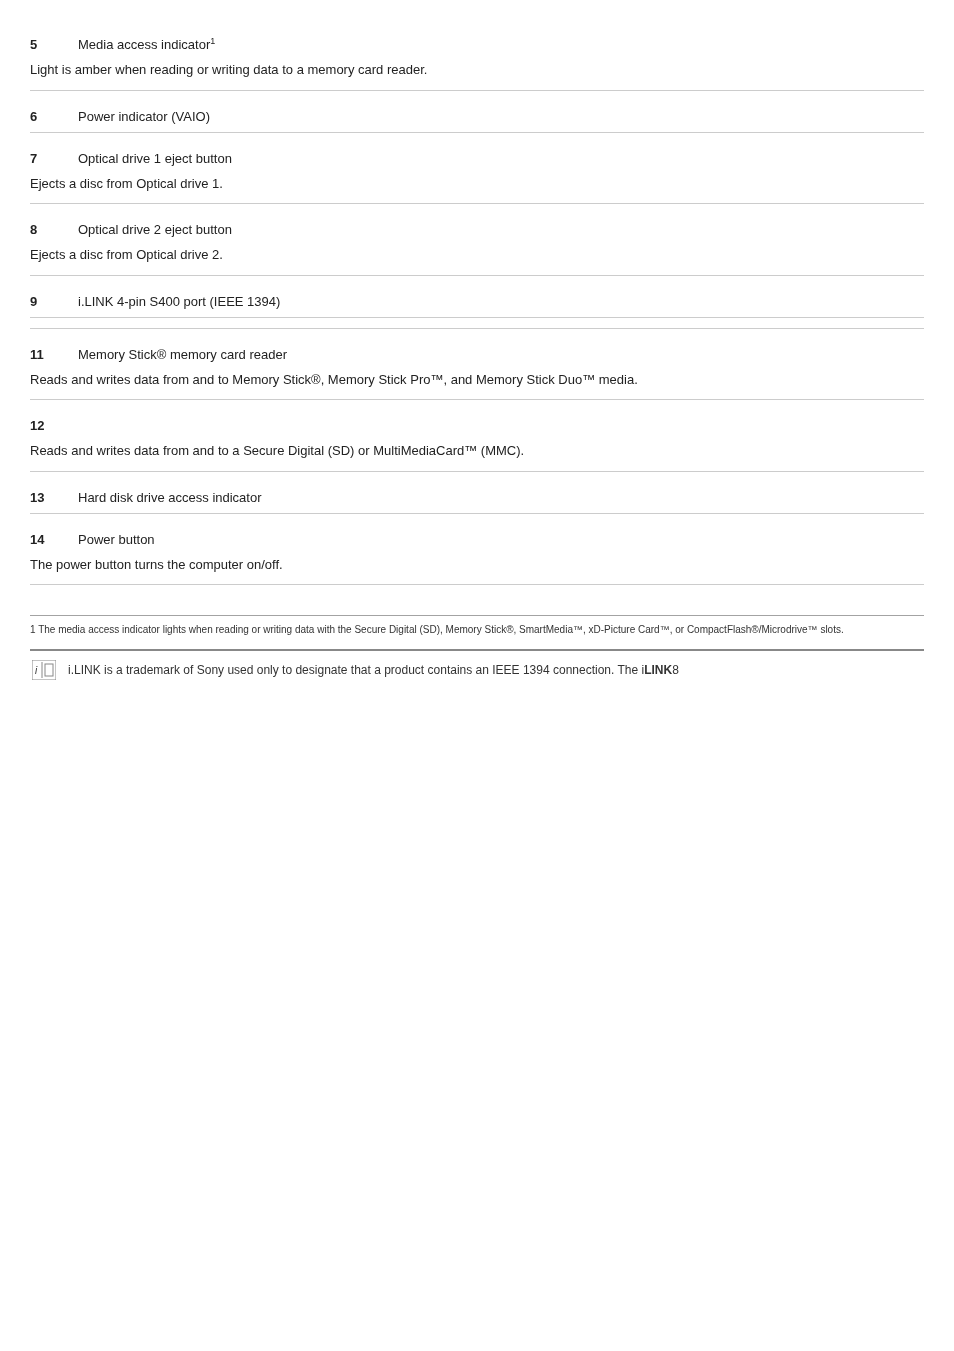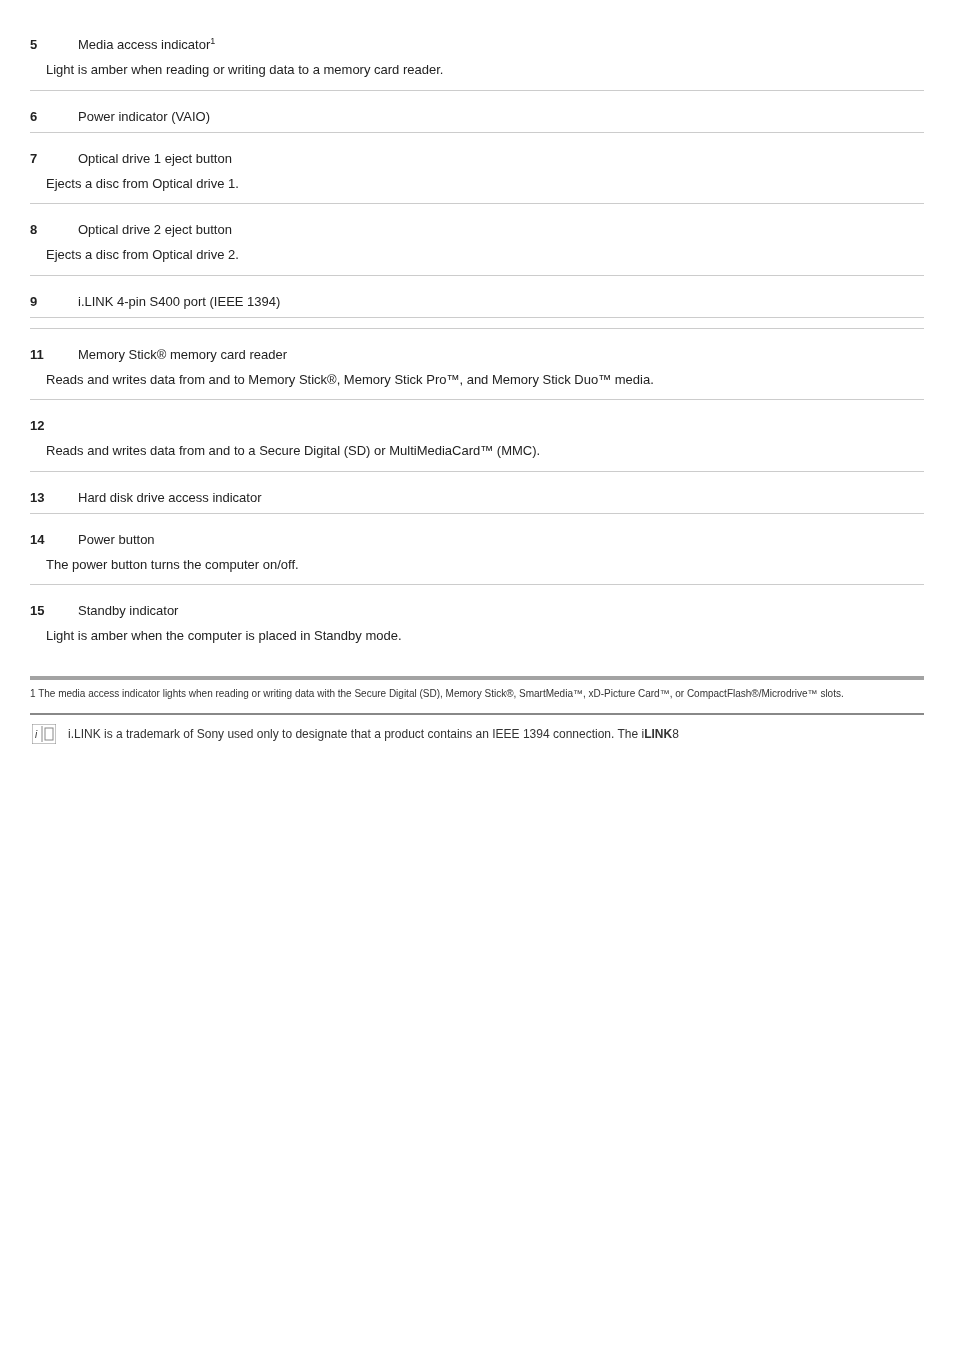--- a/index.html
+++ b/index.html
@@ -25,32 +25,32 @@
       font-weight: bold;
       font-size: 13px;
       min-width: 48px;
       flex-shrink: 0;
     }
     .section-title {
       font-weight: normal;
       font-size: 13px;
     }
     .section-body {
-      margin-left: 16px;
+      margin-left: 0;
       margin-bottom: 10px;
       font-size: 13px;
       line-height: 1.5;
     }
     .divider {
       border: none;
       border-top: 1px solid #ccc;
       margin: 6px 0 10px 0;
     }
     .footnote-area {
-      border-top: 4px solid #a3a3a3;
+      border-top: 1px solid #a3a3a3;
       margin-top: 30px;
       padding-top: 6px;
       font-size: 10px;
       color: #333;
       line-height: 1.5;
     }
     .footer-bar {
       display: flex;
       align-items: center;
       margin-top: 12px;
@@ -160,27 +160,20 @@
   <div class="section">
     <div class="section-header">
       <span class="section-number">14</span>
       <span class="section-title">Power button</span>
     </div>
     <div class="section-body">The power button turns the computer on/off.</div>
   </div>
 
   <hr class="divider">
 
-  <div class="section">
-    <div class="section-header">
-      <span class="section-number">15</span>
-      <span class="section-title">Standby indicator</span>
-    </div>
-    <div class="section-body">Light is amber when the computer is placed in Standby mode.</div>
-  </div>
 
   <div class="footnote-area">
     <span>1 The media access indicator lights when reading or writing data with the Secure Digital (SD), Memory Stick®, SmartMedia™, xD-Picture Card™, or CompactFlash®/Microdrive™ slots.</span>
   </div>
 
   <div class="footer-bar">
     <div class="footer-icon">
       <svg width="24" height="20" viewBox="0 0 24 20">
         <rect x="0" y="0" width="24" height="20" fill="#fff" stroke="#888" stroke-width="1"></rect>
         <text x="3" y="14" font-size="10" font-family="Arial" fill="#333" font-style="italic">i</text>

